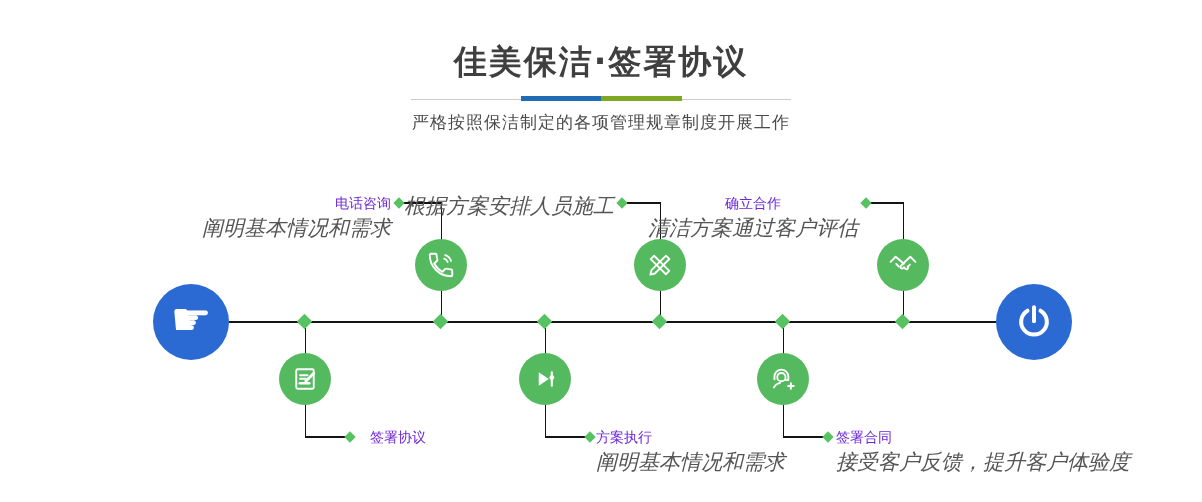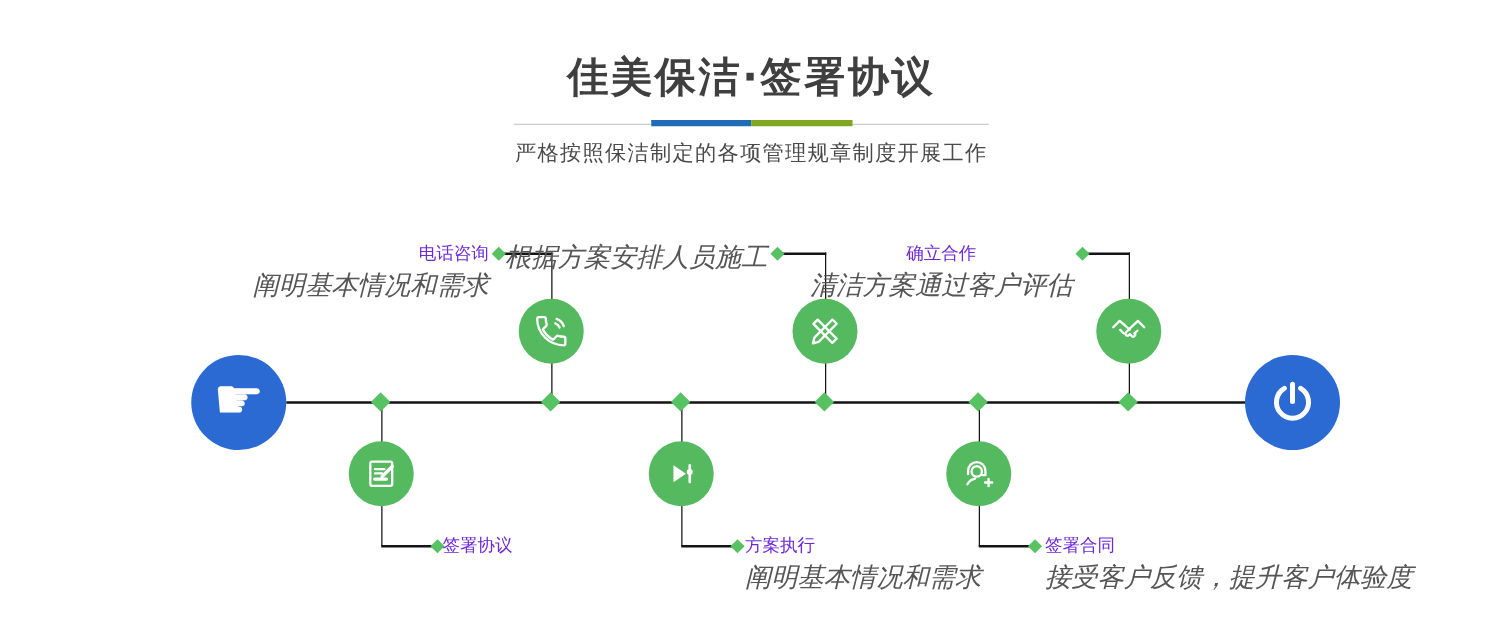--- a/index.html
+++ b/index.html
@@ -41,21 +41,21 @@
   #d3{left:299px;top:316px;} #d4{left:539px;top:316px;} #d5{left:777px;top:316px;}
   .mini{position:absolute;width:8px;height:8px;background:#57c261;transform:rotate(45deg);z-index:4;}
   #m0{left:395px;top:199px;} #m1{left:618px;top:199px;} #m2{left:862px;top:199px;}
   #m3{left:346px;top:433px;} #m4{left:586px;top:433px;} #m5{left:824px;top:433px;}
   
   .label{position:absolute;z-index:5;white-space:nowrap;}
   .label .t{font-size:14px;font-weight:normal;color:#6d28d9;line-height:22px;}
   .label .d{font-size:21px;color:#555555;margin-top:5px;line-height:18px;font-style:italic;}
   .label.top{text-align:right;}
   #l0{right:811px;top:192px;} #l1{right:588px;top:192px;} #l2{right:344px;top:192px;text-align:center;}
-  #l3{left:354px;top:426px;}  #l4{left:596px;top:426px;}  #l5{left:836px;top:426px;}
+  #l3{left:370px;top:426px;}  #l4{left:596px;top:426px;}  #l5{left:836px;top:426px;}
   svg{display:block;}
 </style>
 </head>
 <body>
 
 <div id="canvas">
 
   <div class="title">佳美保洁·签署协议</div>
   <div class="hairline"></div>
   <div class="bar blue"></div>

